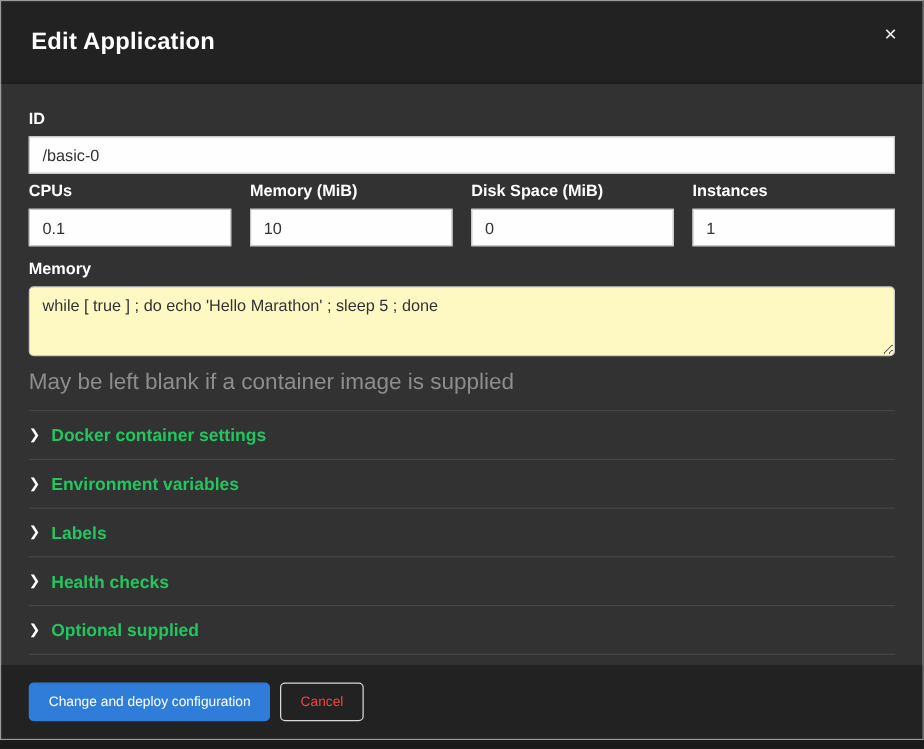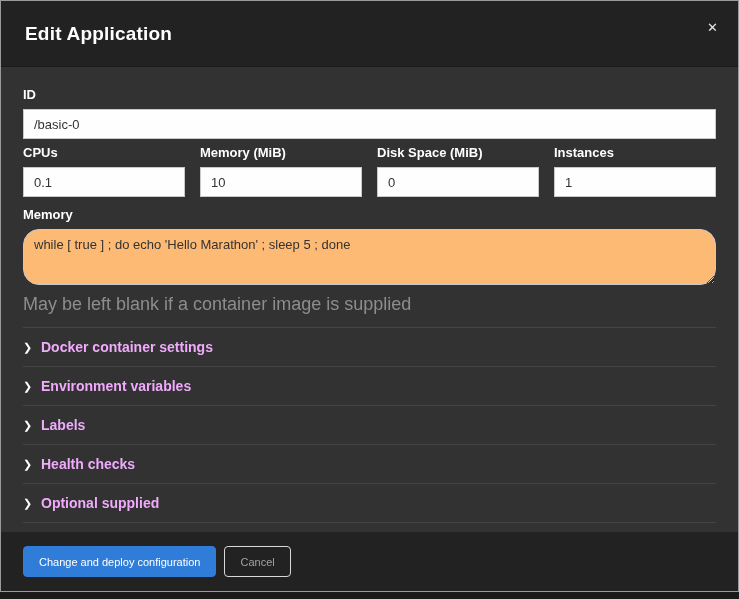--- a/index.html
+++ b/index.html
@@ -73,23 +73,23 @@
     outline: none;
   }
   .field-row {
     display: grid;
     grid-template-columns: repeat(4, 1fr);
     column-gap: 15px;
   }
   .command-textarea {
     width: 100%;
     height: 56px;
-    background: #fdba74;
+    background: #fef9c3;
     border: 1px solid #c9c9c9;
-    border-radius: 16px;
+    border-radius: 4px;
     padding: 7px 10px;
     font-size: 13px;
     color: #333333;
     font-family: "Liberation Sans", "DejaVu Sans", sans-serif;
     resize: both;
     outline: none;
   }
   .help-text {
     color: #8d8d8d;
     font-size: 18px;
@@ -106,21 +106,21 @@
   }
   .section-row:last-child { border-bottom: 1px solid #454545; }
   .chevron {
     color: #ffffff;
     font-size: 11px;
     width: 18px;
     flex: 0 0 18px;
     line-height: 1;
   }
   .section-label {
-    color: #f0abfc;
+    color: #22c55e;
     font-size: 14px;
     font-weight: 700;
   }
   
   .modal-footer {
     background: #222222;
     flex: 0 0 59px;
     display: flex;
     align-items: center;
     padding: 0 22px;
@@ -136,21 +136,21 @@
     font-family: "Liberation Sans", "DejaVu Sans", sans-serif;
   }
   .btn-primary {
     background: #2f7dd9;
     border: 1px solid #2f7dd9;
     color: #ffffff;
   }
   .btn-cancel {
     background: transparent;
     border: 1px solid #d8d8d8;
-    color: #a3a3a3;
+    color: #ef4444;
   }
 </style>
 </head>
 <body>
 
 <div class="modal">
 
   <div class="modal-header">
     <div class="modal-title">Edit Application</div>
     <button class="close-btn">✕</button>

